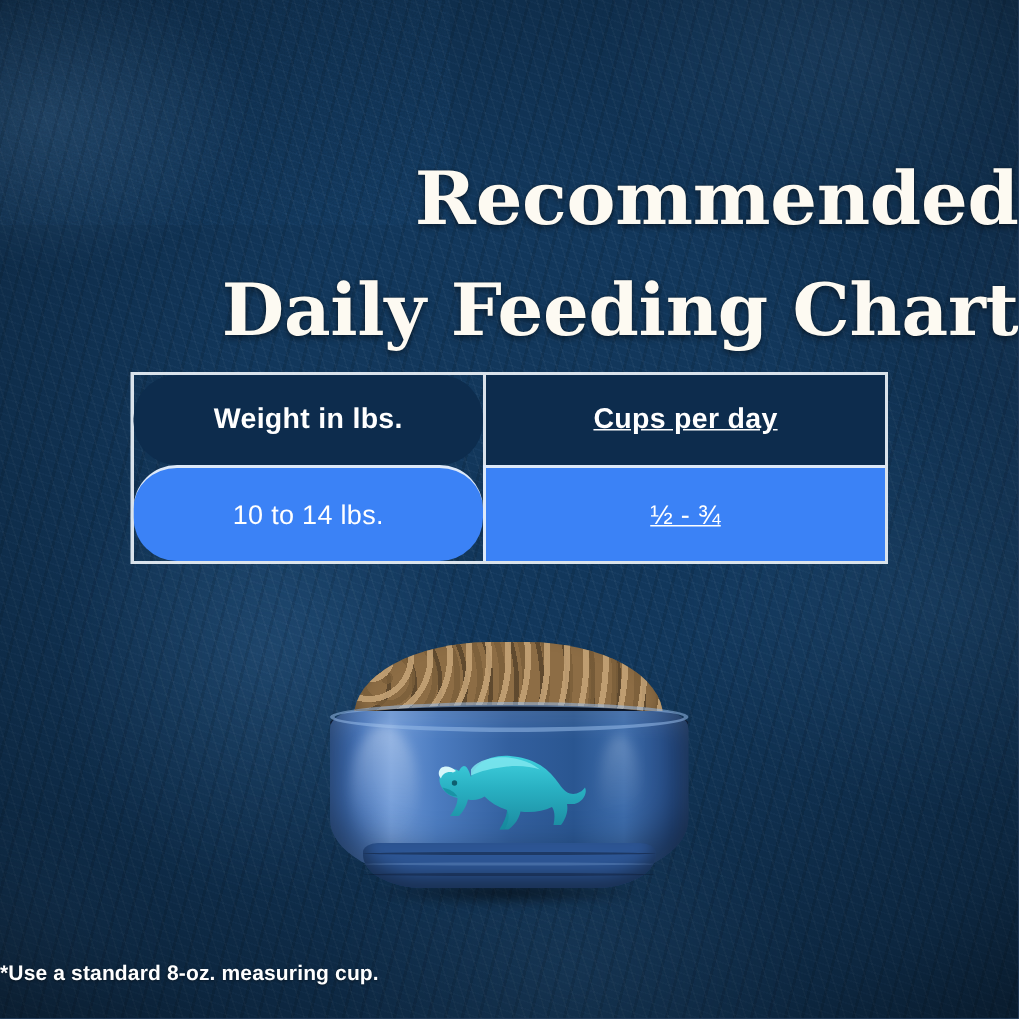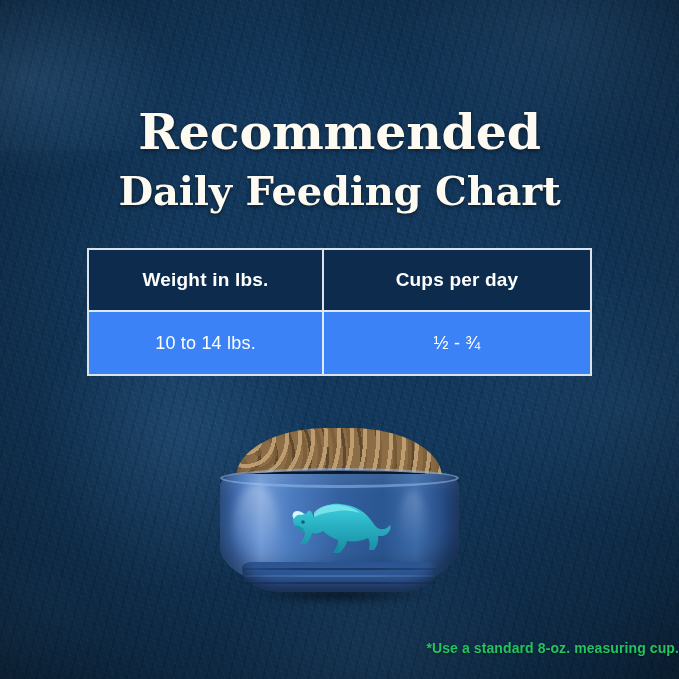--- a/index.html
+++ b/index.html
@@ -74,34 +74,34 @@
     background:
       radial-gradient(ellipse 78% 70% at 50% 44%, rgba(0,0,0,0) 35%, rgba(0,0,0,.30) 85%, rgba(0,0,0,.48) 100%);
   }
 
   
   .title {
     position: absolute;
     left: 0;
     right: 0;
     top: 70px;
-    text-align: center;
+    text-align: right;
     color: #fdfaf2;
     font-family: "DejaVu Serif", "Liberation Serif", serif;
     font-weight: bold;
     font-size: 50px;
     line-height: 1.18;
     letter-spacing: -0.2px;
     text-shadow:
       0 2px 4px rgba(0,0,0,.45),
       0 0 1px rgba(0,0,0,.5);
     user-select: none;
   }
   .title .line1 { display: block; font-size: 49px; }
-  .title .line2 { display: block; font-size: 40px; margin-top: 6px; }
+  .title .line2 { display: block; font-size: 48px; margin-top: 18px; }
 
   
   .feeding-table {
     position: absolute;
     left: 89px;
     top: 250px;
     width: 501px;
     border-collapse: separate;
     border-spacing: 0;
     box-shadow: 0 0 0 2px rgba(236,242,248,.92);
@@ -123,27 +123,28 @@
   }
   .feeding-table td {
     height: 64px;
     font-size: 18px;
     font-weight: normal;
     letter-spacing: .2px;
   }
   .feeding-table tr.row-1 td { background: #1a5675; }
   .feeding-table tr.row-2 td { background: #3b82f6; }
 
-  .col-left  { width: 220px; }
+  .col-left  { width: 220px; border-radius: 29px; }
   .col-right { width: 253px; }
 
   
   .feeding-table th.col-right,
   .feeding-table td.col-right {
     border-left: 2px solid rgba(236,242,248,.92);
+    text-decoration: underline;
   }
   .feeding-table tbody tr td {
     border-top: 2px solid rgba(236,242,248,.92);
   }
 
   
   .bowl-scene {
     position: absolute;
     left: 196px;
     top: 428px;
@@ -306,22 +307,22 @@
     height: 60px;
   }
   .buffalo svg { display: block; width: 100%; height: 100%; }
 
   
   .footnote {
     position: absolute;
     left: 0;
     right: 0;
     top: 626px;
-    text-align: right;
-    color: #22c55e;
+    text-align: left;
+    color: #ffffff;
     font-size: 14px;
     font-weight: bold;
     letter-spacing: .1px;
     text-shadow: 0 1px 2px rgba(0,0,0,.45);
     user-select: none;
   }
 </style>
 </head>
 <body>
 

